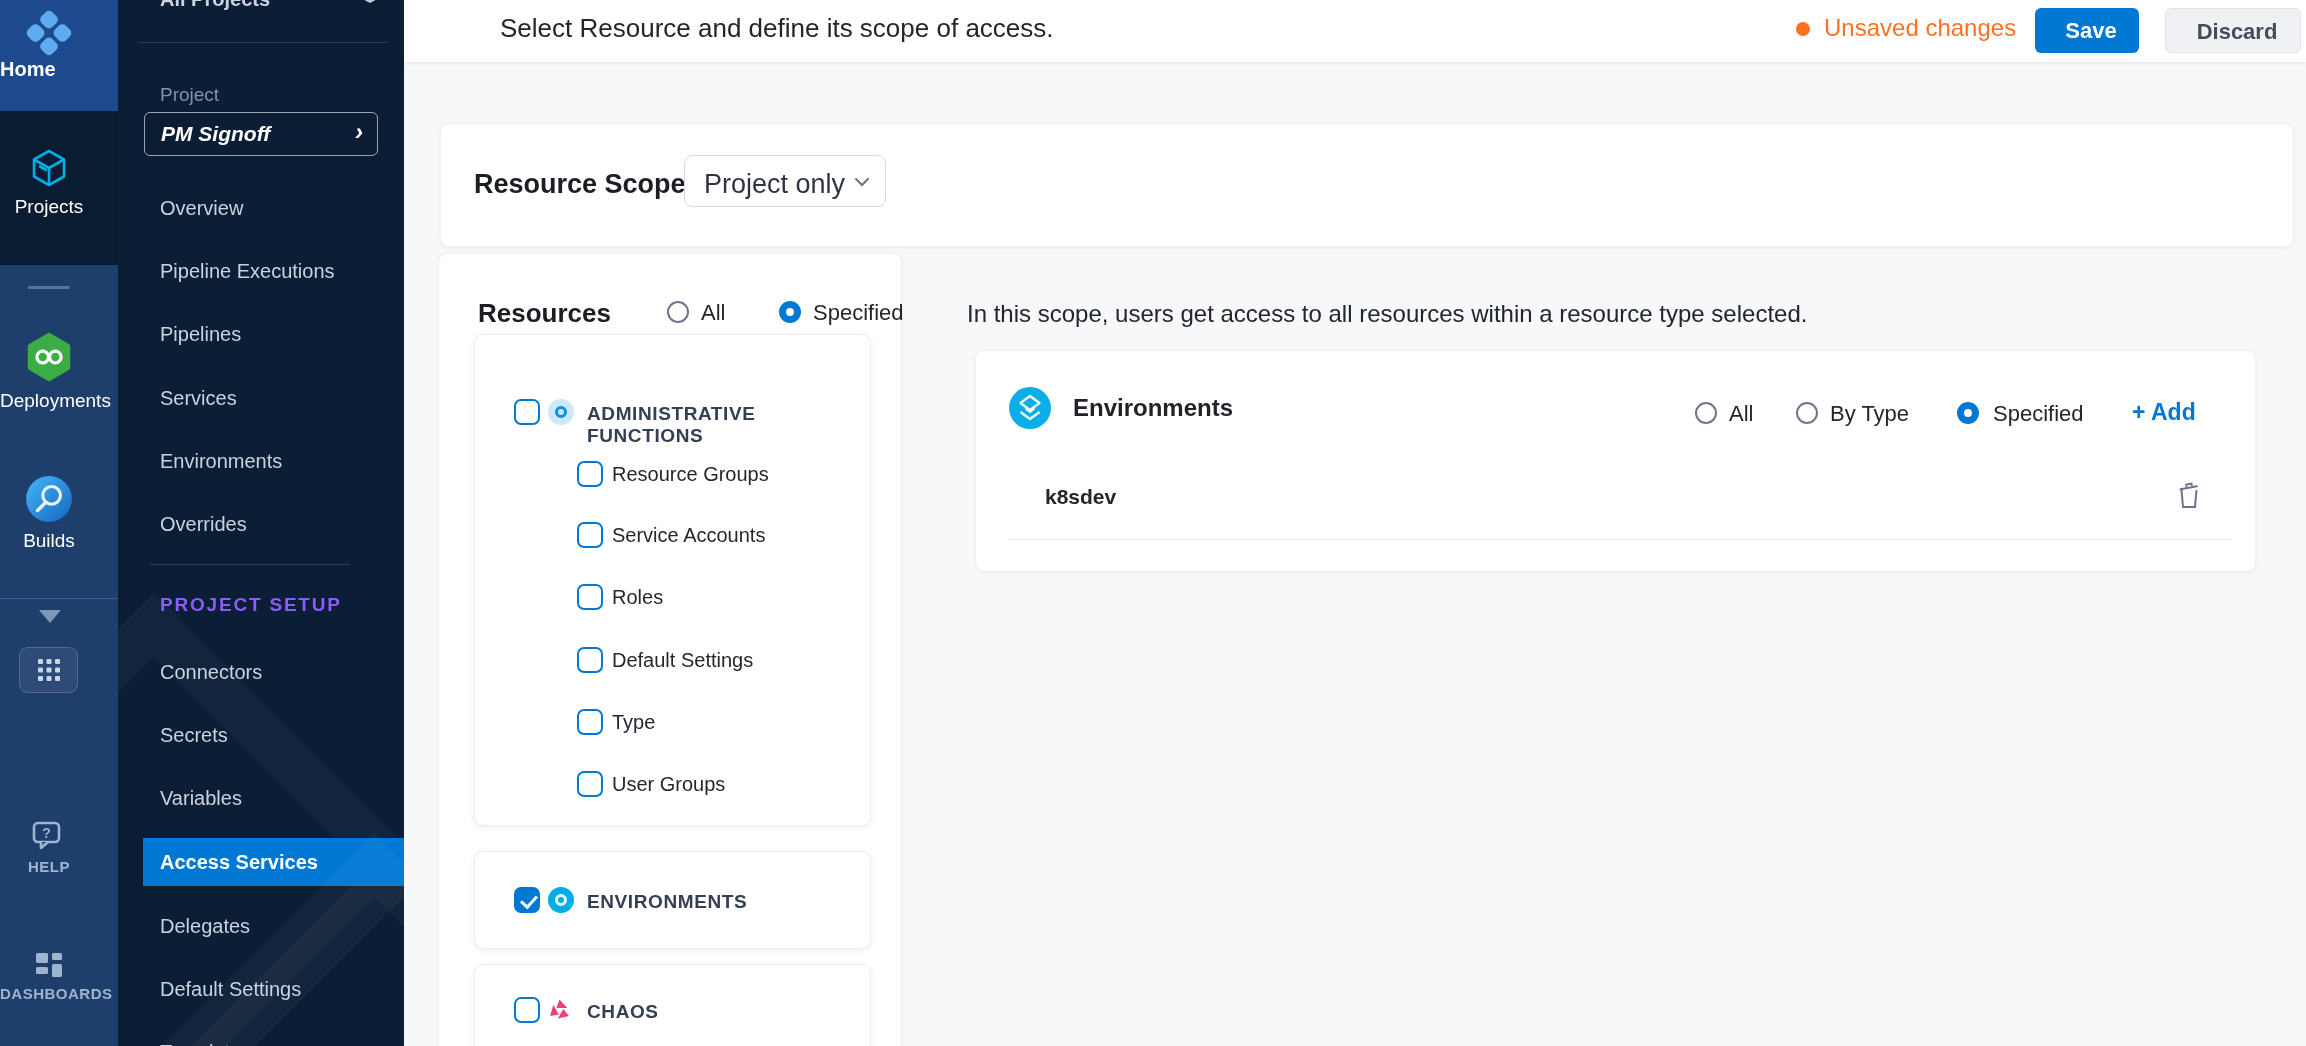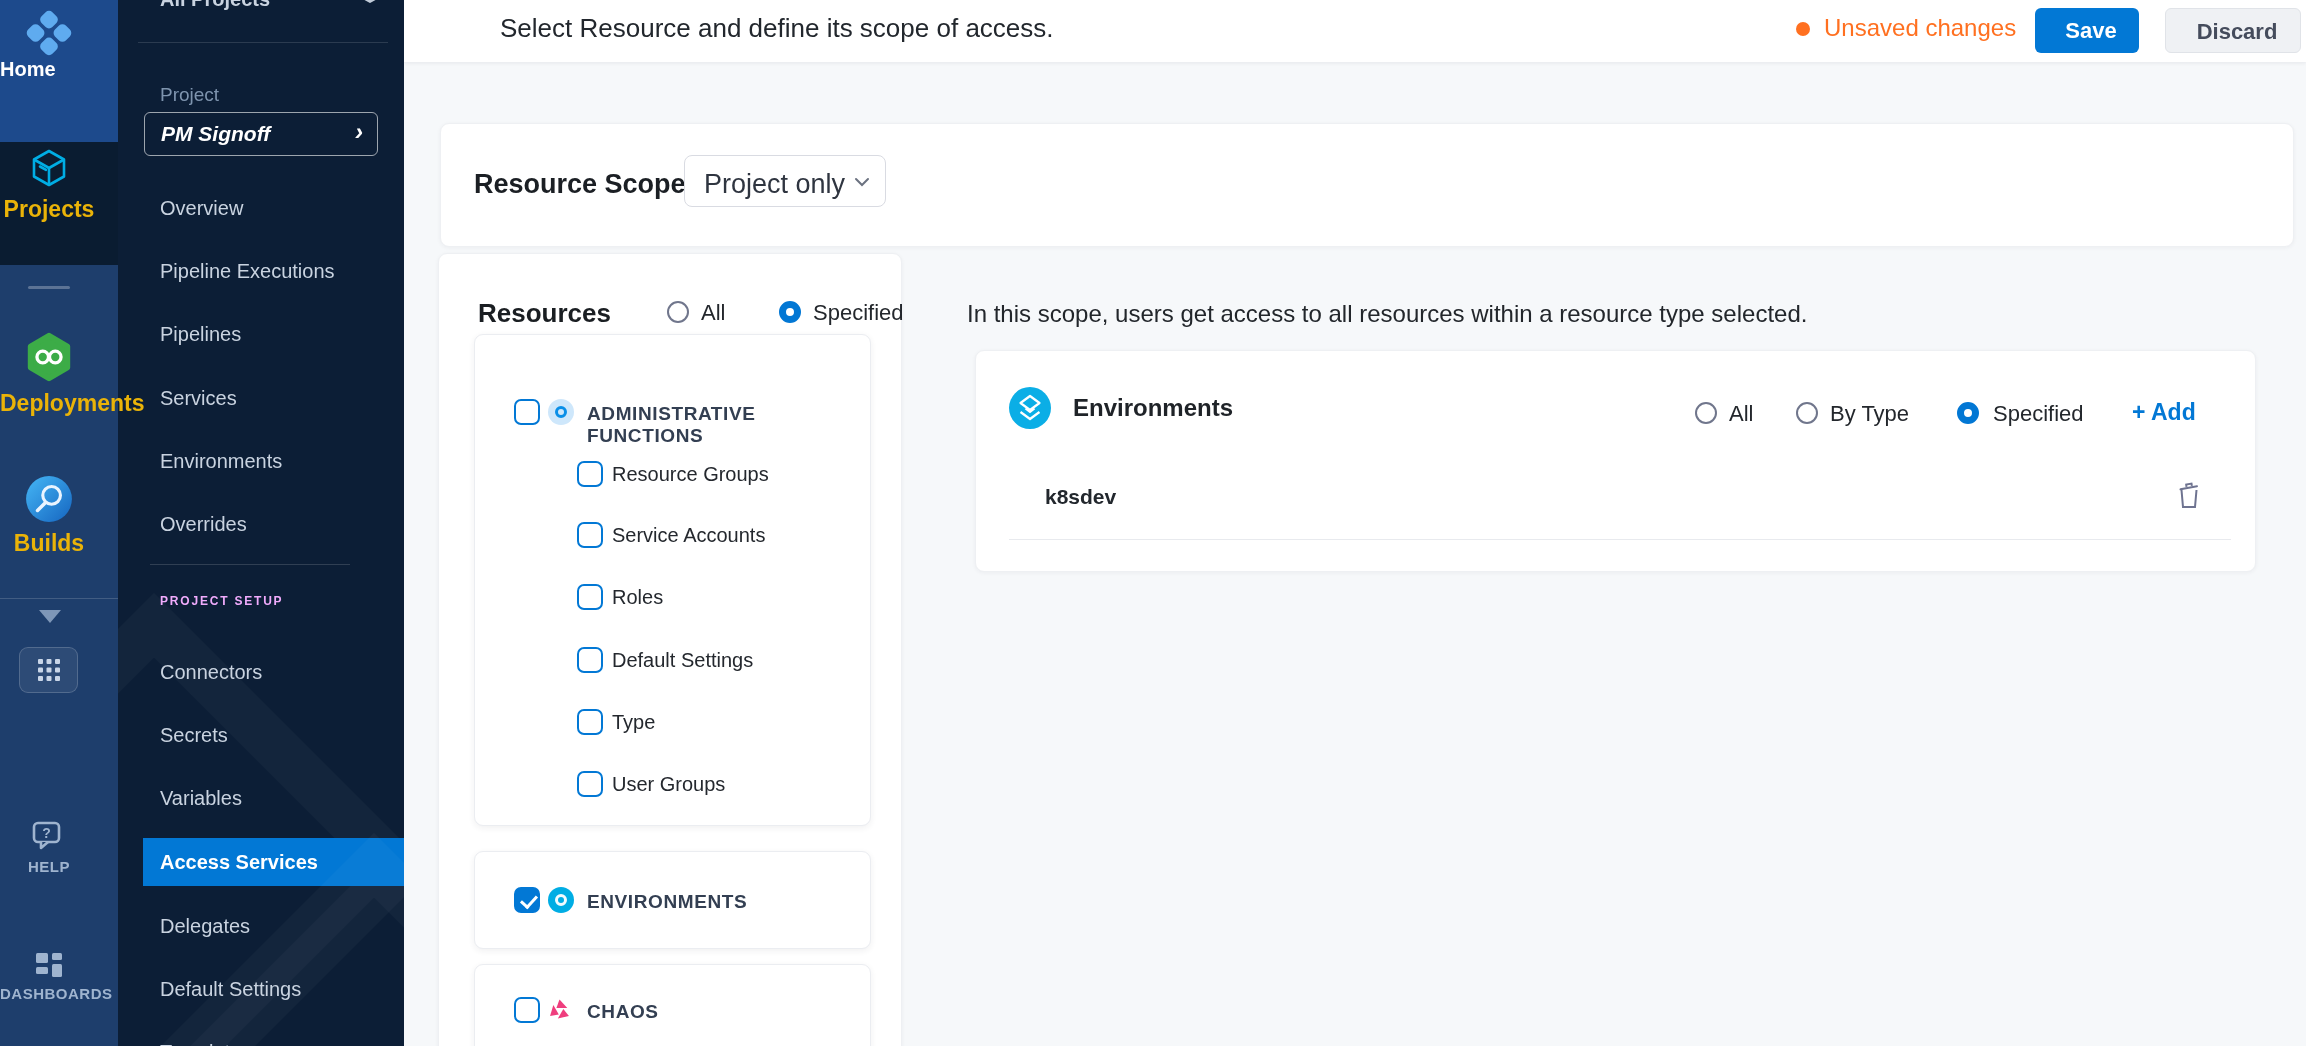--- a/index.html
+++ b/index.html
@@ -4,22 +4,22 @@
 <style>
   * { margin:0; padding:0; box-sizing:border-box; }
   html,body { background:#e9ebee; }
   body { font-family:"Liberation Sans", sans-serif; }
   .app { position:relative; width:2306px; height:1046px; background:#F6F8FA; overflow:hidden; }
 
   
   .rail { position:absolute; left:0; top:0; width:118px; height:100%; background:#0A1C31; z-index:5; }
   .rail-lower { position:absolute; left:0; top:265px; width:100%; height:781px; background:#1E3E6C; }
   .rail-item { position:absolute; width:98px; text-align:center; }
-  .rail-label { color:#eab308; font-size:23px; font-weight:700; }
-  .home-tile { position:absolute; left:0; top:0; width:118px; height:142px; background:#1D4A8C; }
+  .rail-label { color:#ffffff; font-size:19px; font-weight:400; }
+  .home-tile { position:absolute; left:0; top:0; width:118px; height:111px; background:#1D4A8C; }
   .home-tile .rail-label { position:absolute; top:58px; width:98px; color:#fff; font-size:20px; font-weight:700; }
   .rail-divider { position:absolute; left:28px; top:286px; width:42px; height:3px; background:rgba(255,255,255,.28); border-radius:2px; }
   .rail-band { position:absolute; left:0; top:598px; width:118px; height:1px; background:rgba(255,255,255,.16); }
   .tri-down { position:absolute; left:39px; top:610px; width:0; height:0; border-left:11px solid transparent; border-right:11px solid transparent; border-top:13px solid #7E97B8; }
   .apps-tile { position:absolute; left:19px; top:647px; width:59px; height:46px; border:1px solid rgba(255,255,255,.18); background:rgba(255,255,255,.07); border-radius:9px; display:flex; align-items:center; justify-content:center; }
   .rail-small-label { color:#9FB4CF; font-size:15px; font-weight:600; letter-spacing:.5px; white-space:nowrap; }
 
   
   .sidebar { position:absolute; left:118px; top:0; width:286px; height:100%; background:#0C1E36; overflow:hidden; z-index:4; }
   .sidebar::before, .sidebar::after { content:""; position:absolute; border:46px solid rgba(255,255,255,.03); width:300px; height:300px; transform:rotate(45deg); }
@@ -28,21 +28,21 @@
   .sb-top-row { position:absolute; left:0; top:-16px; width:100%; height:32px; }
   .sb-top-link { position:absolute; left:42px; top:4px; color:#C9D3E0; font-size:20px; font-weight:600; }
   .sb-top-cube { position:absolute; left:234px; top:-14px; }
   .sb-divider { position:absolute; left:20px; top:42px; width:250px; height:1px; background:rgba(255,255,255,.13); }
   .sb-proj-label { position:absolute; left:42px; top:84px; color:#7E94AE; font-size:19px; }
   .sb-select { position:absolute; left:26px; top:112px; width:234px; height:44px; border:1px solid rgba(255,255,255,.6); border-radius:6px;font-style:italic; }
   .sb-select-text { position:absolute; left:16px; top:9px; color:#fff; font-size:21px; font-weight:700; }
   .sb-select-chev { position:absolute; right:14px; top:5px; color:#fff; font-size:24px; font-weight:700; }
   .sb-item { position:absolute; left:0; width:100%; height:44px; line-height:44px; color:#C9D3E0; font-size:20px; padding-left:42px; }
   .sb-item.sel { left:25px; width:261px; background:#0278D5; color:#fff; font-weight:600; padding-left:17px; height:48px; line-height:48px; }
-  .sb-section { position:absolute; left:42px; color:#f0abfc; font-size:12px; font-weight:700; letter-spacing:1.8px; }
+  .sb-section { position:absolute; left:42px; color:#8b5cf6; font-size:19px; font-weight:700; letter-spacing:1.8px; }
   .sb-divider2 { position:absolute; left:32px; top:564px; width:200px; height:1px; background:rgba(255,255,255,.15); }
 
   
   .topbar { position:absolute; left:404px; top:0; right:0; height:62px; background:#fff; box-shadow:0 1px 4px rgba(20,30,50,.08); z-index:3; }
   .tb-msg { position:absolute; left:56px; top:13px; font-size:26px; color:#22272D; font-weight:500;margin-left:40px; }
   .tb-dot { position:absolute; left:1392px; top:22px; width:14px; height:14px; border-radius:50%; background:#FF7020; }
   .tb-unsaved { position:absolute; left:1420px; top:14px; font-size:24px; color:#FF7020; }
   .btn { position:absolute; top:8px; height:45px; border-radius:6px; font-size:22px; font-weight:700; text-align:center; line-height:45px; cursor:pointer;padding-left:8px; }
   .btn-save { left:1631px; width:104px; background:#0278D5; color:#fff; }
   .btn-discard { left:1761px; width:136px; background:#EFF1F4; border:1px solid #E0E3E8; color:#454C5C; }

